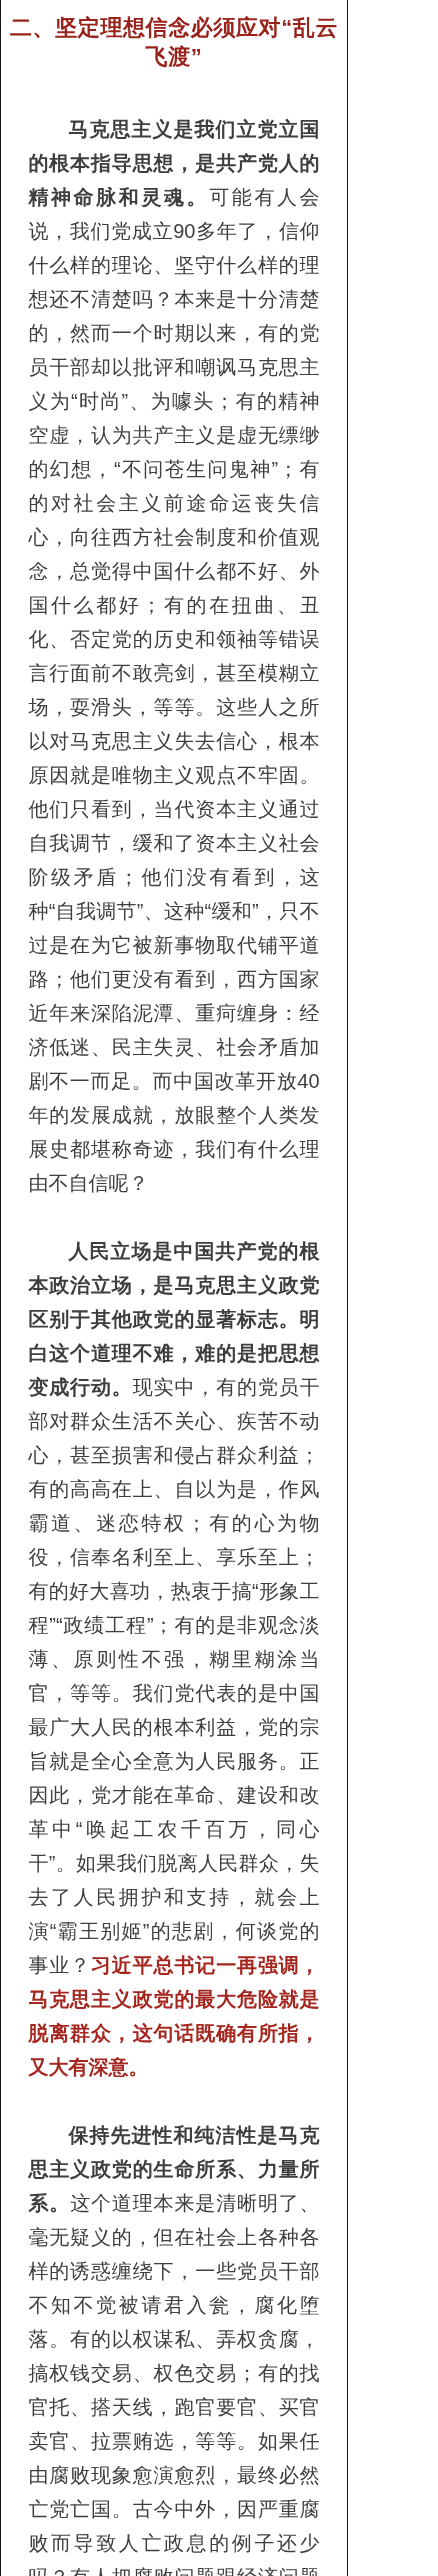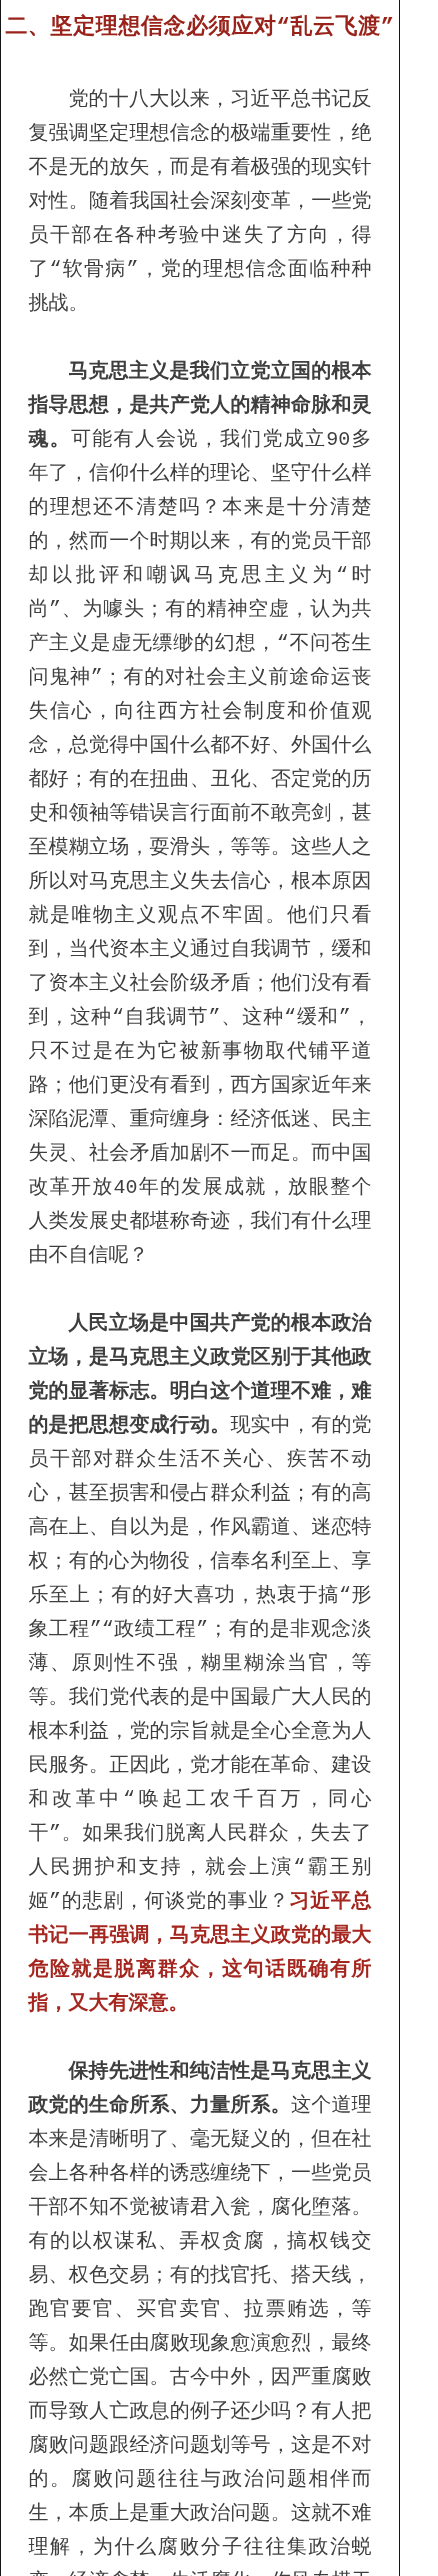--- a/index.html
+++ b/index.html
@@ -4,28 +4,28 @@
 <style>
   :root{
     --title-color:#99231b;
     --body-color:#3e3e3e;
     --red-color:#a5261e;
     --edge-color:#151515;
     --bg:#ffffff;
   }
   html,body{margin:0;padding:0;background:#ffffff;}
   .page{
-    width:400px;
+    width:348px;
     height:2576px;
     box-sizing:border-box;
     background:var(--bg);
     border-left:1.2px solid var(--edge-color);
     border-right:1.2px solid var(--edge-color);
     overflow:hidden;
-    font-family:Liberation Mono, monospace;
+    font-family:Liberation Sans, sans-serif;
   }
   .title{
     padding-top:13px;
     text-align:center;
     font-size:22px;
     line-height:29px;
     font-weight:700;
     letter-spacing:0.6px;
     color:var(--title-color);
   }
@@ -47,19 +47,18 @@
   .run{font-weight:400;}
   .run-bold{font-weight:700;}
   .run-red{font-weight:700;color:var(--red-color);}
 </style>
 </head>
 <body>
 
 <div class="page">
   <div class="title">二、坚定理想信念必须应对“乱云飞渡”</div>
   <div class="content">
-      <p class="para"><span class="run">党的十八大以来，习近平总书记反复强调坚定理想信念的极端重要性，绝不是无的放矢，而是有着极强的现实针对性。随着我国社会深刻变革，一些党员干部在各种考验中迷失了方向，得了“软骨病”，党的理想信念面临种种挑战。</span></p>
       <p class="para"><span class="run run-bold">马克思主义是我们立党立国的根本指导思想，是共产党人的精神命脉和灵魂。</span><span class="run">可能有人会说，我们党成立90多年了，信仰什么样的理论、坚守什么样的理想还不清楚吗？本来是十分清楚的，然而一个时期以来，有的党员干部却以批评和嘲讽马克思主义为“时尚”、为噱头；有的精神空虚，认为共产主义是虚无缥缈的幻想，“不问苍生问鬼神”；有的对社会主义前途命运丧失信心，向往西方社会制度和价值观念，总觉得中国什么都不好、外国什么都好；有的在扭曲、丑化、否定党的历史和领袖等错误言行面前不敢亮剑，甚至模糊立场，耍滑头，等等。这些人之所以对马克思主义失去信心，根本原因就是唯物主义观点不牢固。他们只看到，当代资本主义通过自我调节，缓和了资本主义社会阶级矛盾；他们没有看到，这种“自我调节”、这种“缓和”，只不过是在为它被新事物取代铺平道路；他们更没有看到，西方国家近年来深陷泥潭、重疴缠身：经济低迷、民主失灵、社会矛盾加剧不一而足。而中国改革开放40年的发展成就，放眼整个人类发展史都堪称奇迹，我们有什么理由不自信呢？</span></p>
       <p class="para"><span class="run run-bold">人民立场是中国共产党的根本政治立场，是马克思主义政党区别于其他政党的显著标志。明白这个道理不难，难的是把思想变成行动。</span><span class="run">现实中，有的党员干部对群众生活不关心、疾苦不动心，甚至损害和侵占群众利益；有的高高在上、自以为是，作风霸道、迷恋特权；有的心为物役，信奉名利至上、享乐至上；有的好大喜功，热衷于搞“形象工程”“政绩工程”；有的是非观念淡薄、原则性不强，糊里糊涂当官，等等。我们党代表的是中国最广大人民的根本利益，党的宗旨就是全心全意为人民服务。正因此，党才能在革命、建设和改革中“唤起工农千百万，同心干”。如果我们脱离人民群众，失去了人民拥护和支持，就会上演“霸王别姬”的悲剧，何谈党的事业？</span><span class="run run-red">习近平总书记一再强调，马克思主义政党的最大危险就是脱离群众，这句话既确有所指，又大有深意。</span></p>
       <p class="para"><span class="run run-bold">保持先进性和纯洁性是马克思主义政党的生命所系、力量所系。</span><span class="run">这个道理本来是清晰明了、毫无疑义的，但在社会上各种各样的诱惑缠绕下，一些党员干部不知不觉被请君入瓮，腐化堕落。有的以权谋私、弄权贪腐，搞权钱交易、权色交易；有的找官托、搭天线，跑官要官、买官卖官、拉票贿选，等等。如果任由腐败现象愈演愈烈，最终必然亡党亡国。古今中外，因严重腐败而导致人亡政息的例子还少吗？有人把腐败问题跟经济问题划等号，这是不对的。腐败问题往往与政治问题相伴而生，本质上是重大政治问题。这就不难理解，为什么腐败分子往往集政治蜕变、经济贪婪、生活腐化、作风专横于一身。有的无视党的政治纪律和政治规矩，阳奉阴违、团团伙伙，搞圈子文化、码头文化；有的搞两面派、做“两面人”。特别是周永康、薄熙来、郭伯雄、徐才厚、孙政才、令计划等人，不仅经济上贪婪、道德上堕落、生活上腐化，而且政治上野心膨胀，大搞政治阴谋活动，胆大妄为到了何种程度！</span></p>
     </div>
 </div>
 
 
 </body></html>

